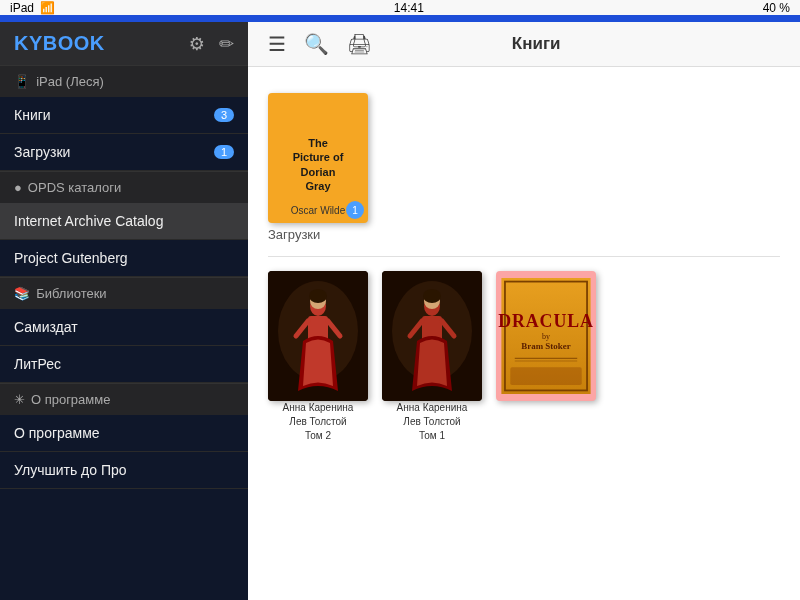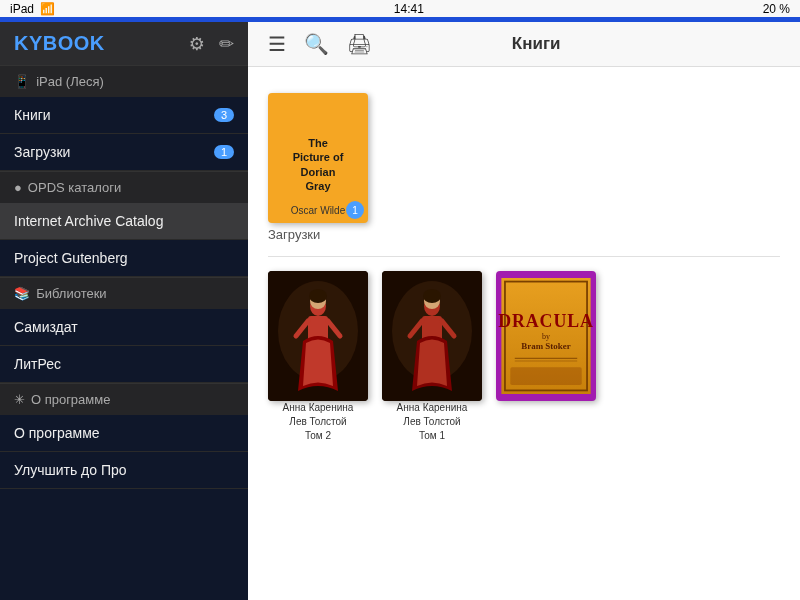--- a/index.html
+++ b/index.html
@@ -7,21 +7,21 @@
 
     
     .status-bar {
       background: #f8f8f8;
       display: flex;
       justify-content: space-between;
       align-items: center;
       padding: 2px 10px;
       font-size: 12px;
       height: 22px;
-      border-bottom: 5px solid #1d4ed8;
+      border-bottom: 7px solid #1d4ed8;
     }
     .status-left { display: flex; align-items: center; gap: 6px; }
     .status-right { display: flex; align-items: center; gap: 6px; }
 
     
     .main-layout {
       display: flex;
       flex: 1;
       overflow: hidden;
     }
@@ -213,21 +213,21 @@
       margin-top: 4px;
     }
     .cover-dorian .book-decor {
       width: 60px;
       height: 40px;
       margin: 4px 0;
     }
 
     
     .cover-dracula {
-      background: #a21caf;
+      background: #fca5a5;
       display: flex;
       flex-direction: column;
       align-items: center;
       justify-content: center;
       padding: 7px;
     }
 
     .book-label {
       font-size: 10px;
       color: #333;
@@ -257,21 +257,21 @@
 </head>
 <body>
 
 <div class="status-bar">
   <div class="status-left">
     <span>iPad</span>
     <span>📶</span>
   </div>
   <div>14:41</div>
   <div class="status-right">
-    <span>20 %</span>
+    <span>40 %</span>
   </div>
 </div>
 
 <div class="main-layout">
 
   <div class="sidebar">
 
     <div class="sidebar-header">
       <span class="sidebar-title">KYBOOK</span>
       <div class="sidebar-header-icons">

